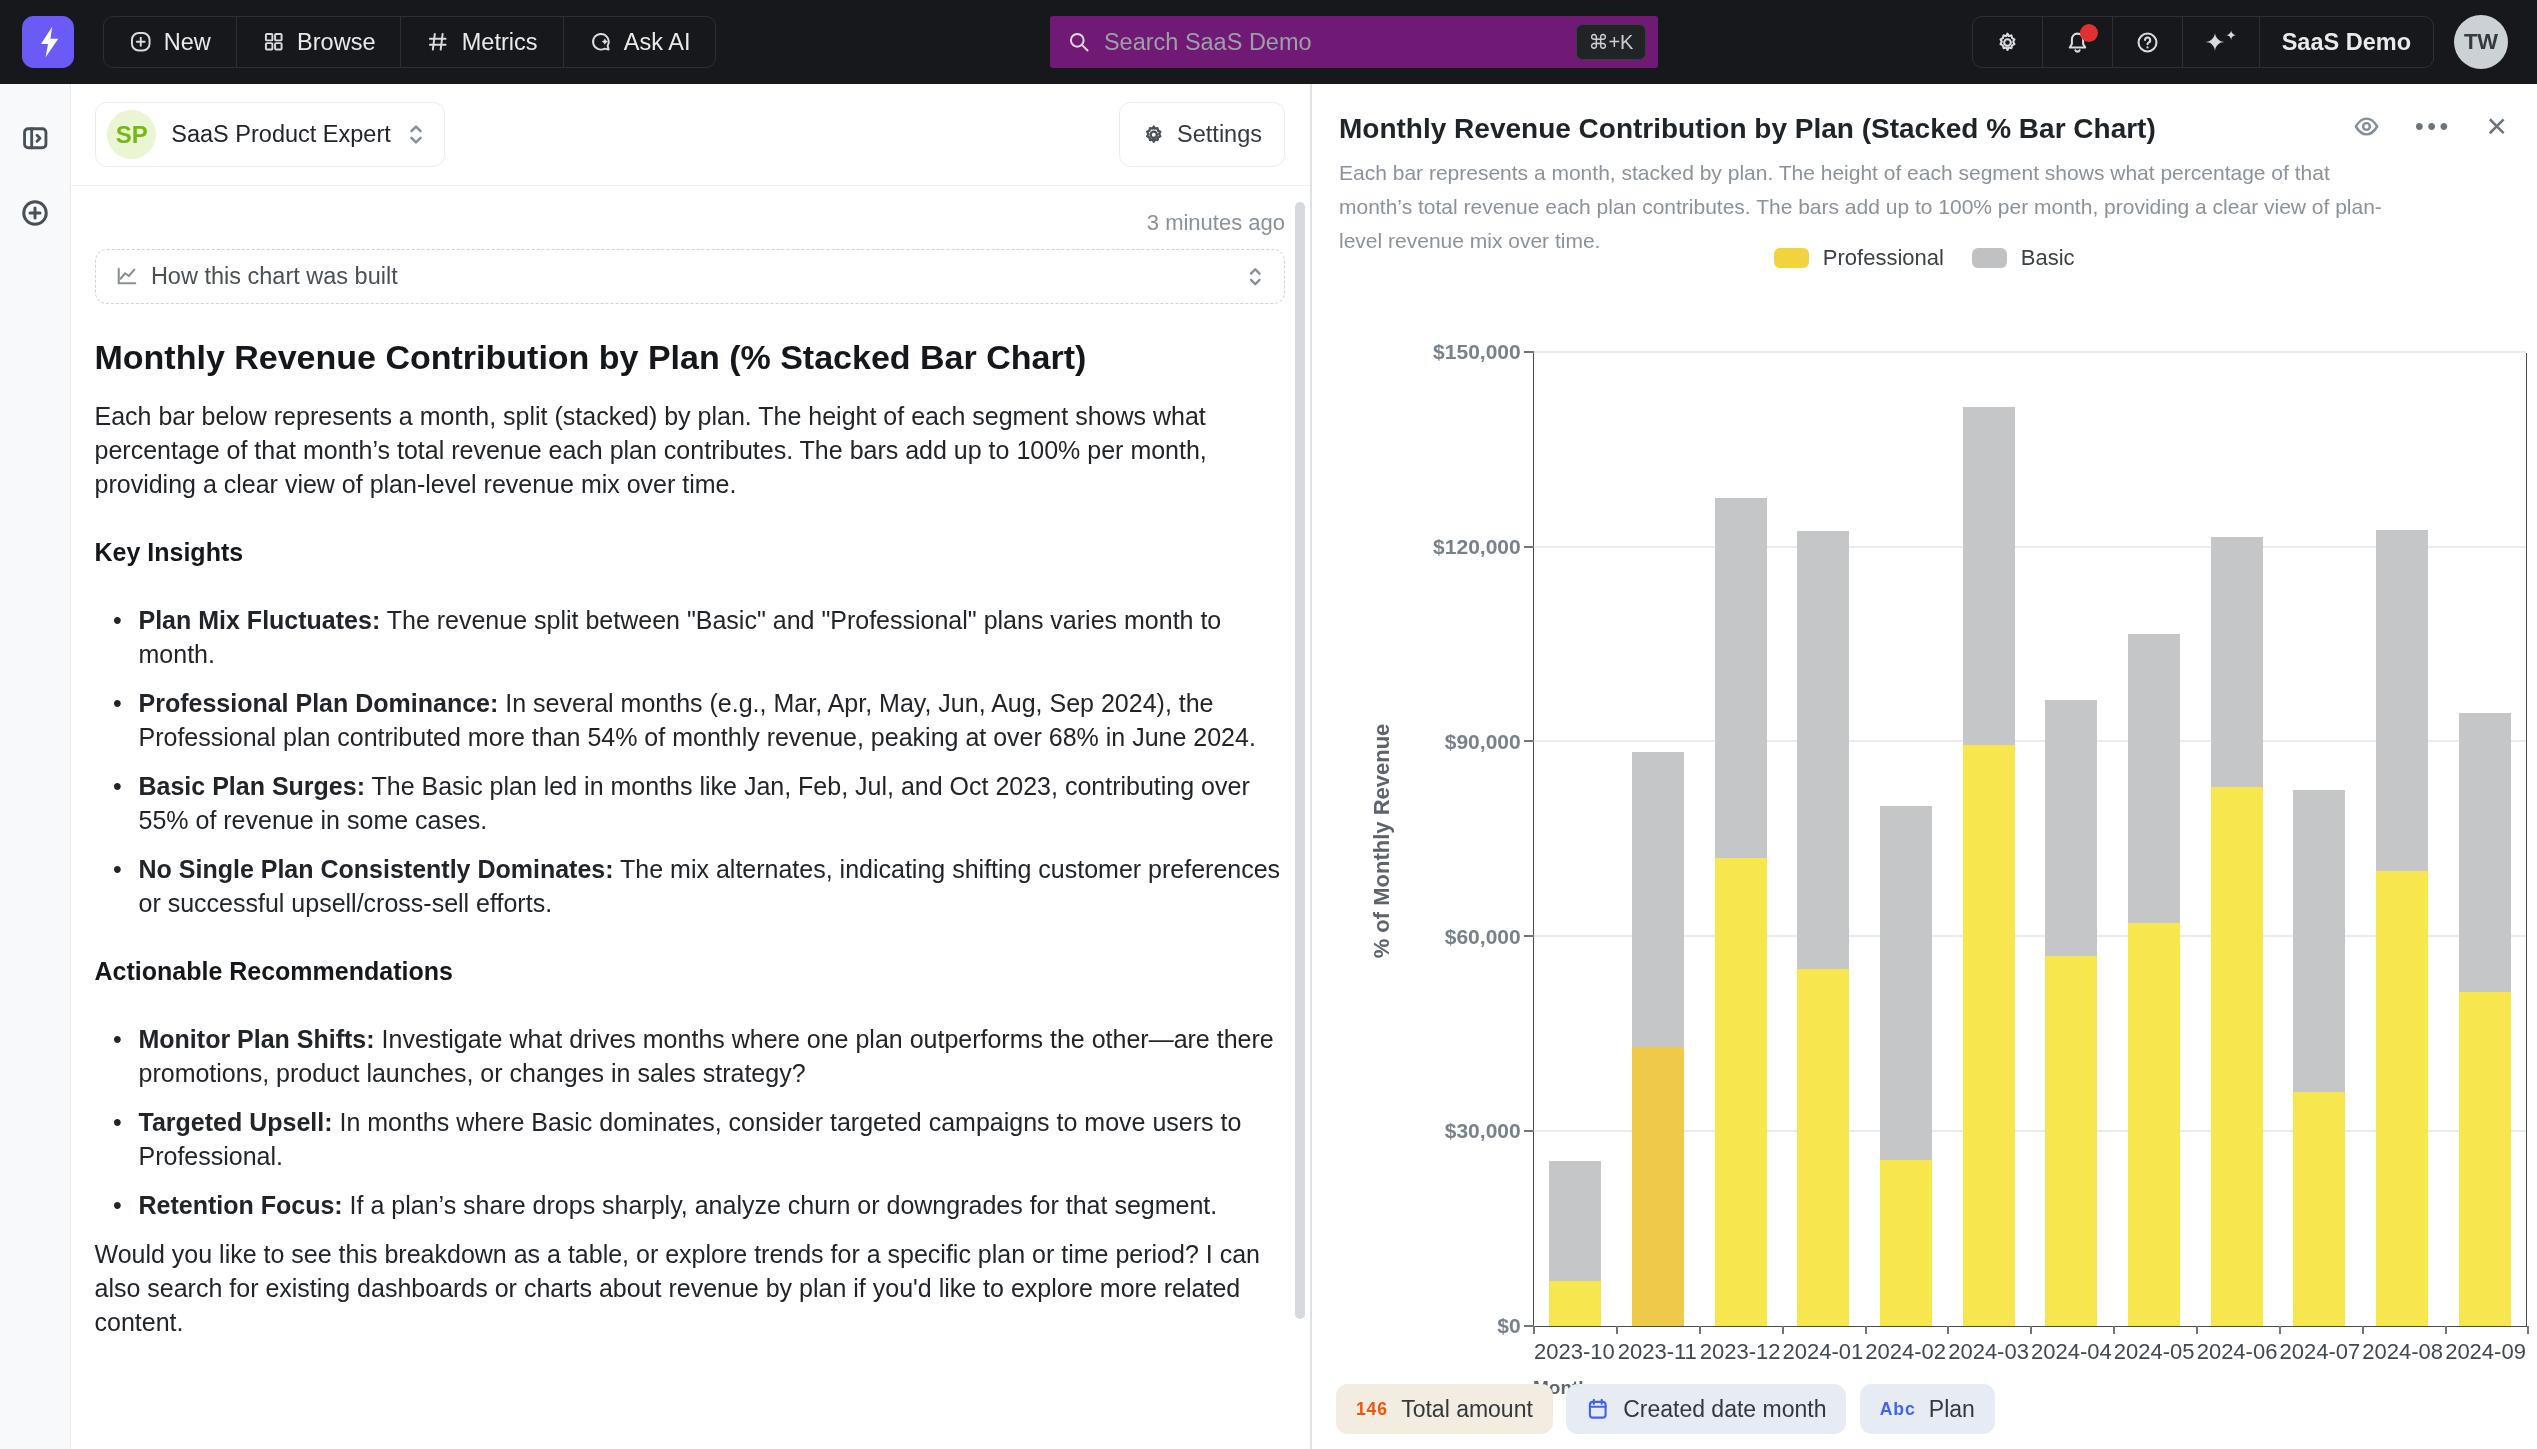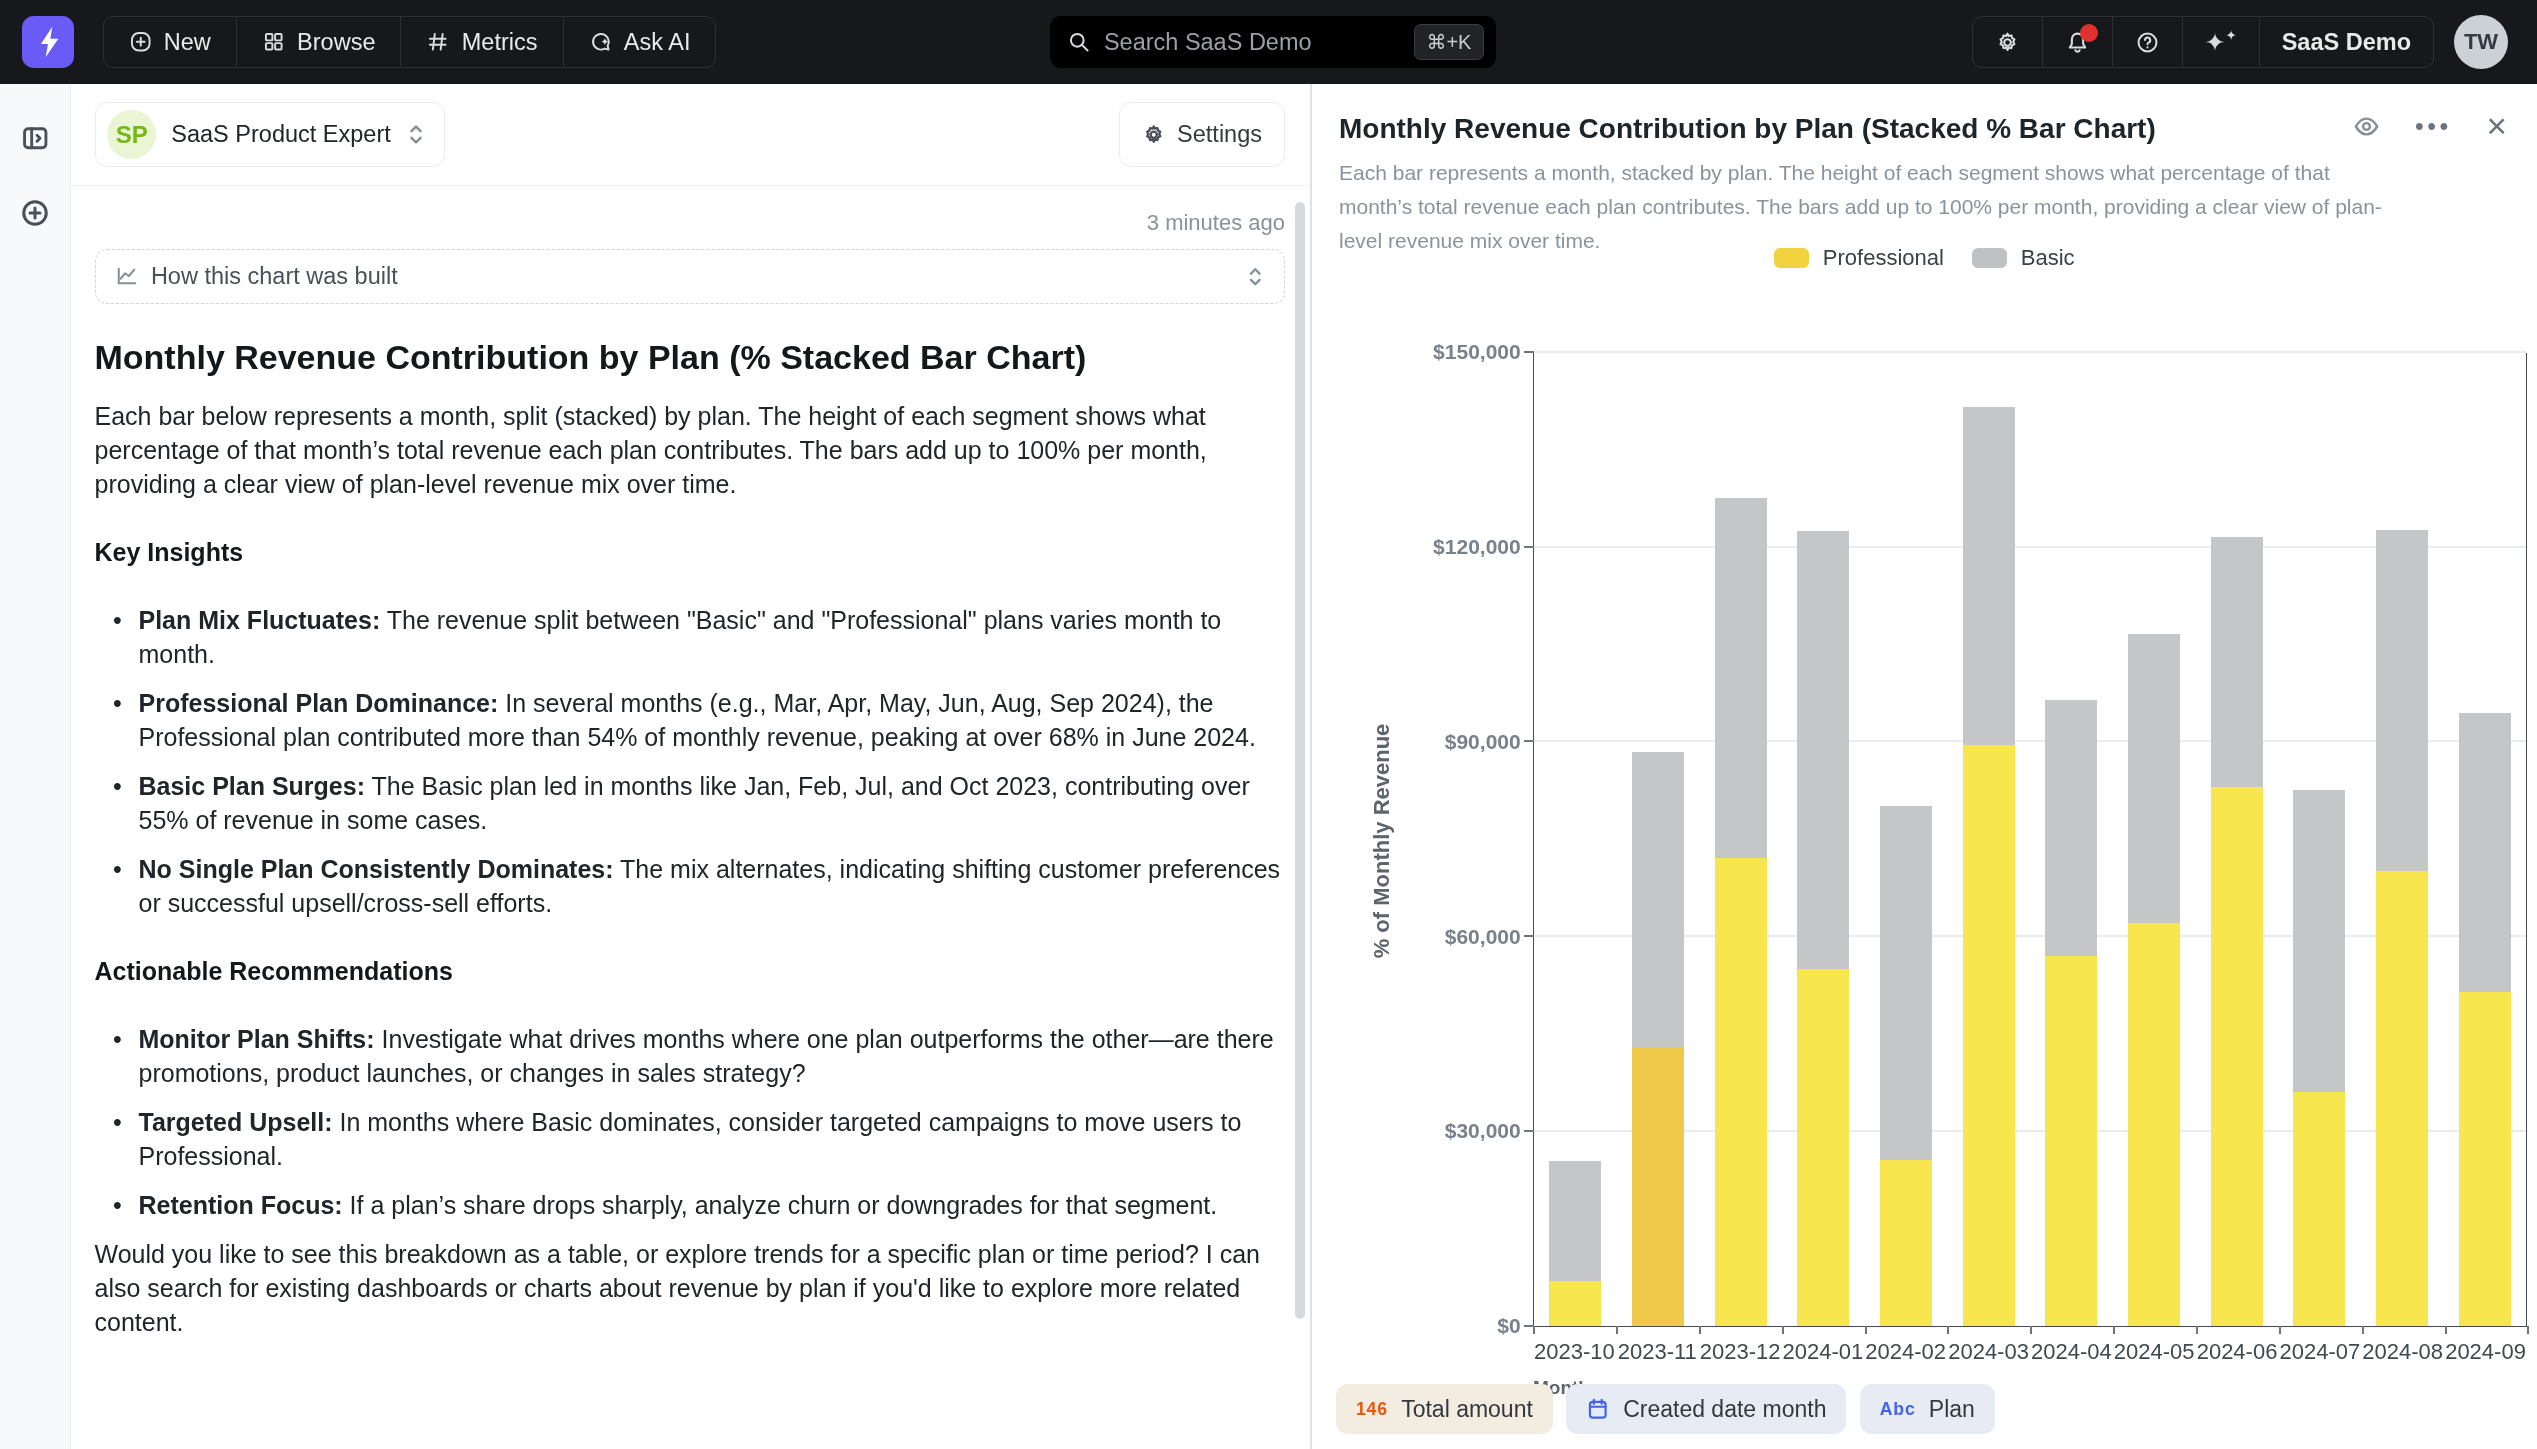--- a/index.html
+++ b/index.html
@@ -5,21 +5,21 @@
   * { margin:0; padding:0; box-sizing:border-box; }
   html,body { width:2538px; height:1449px; font-family:"Liberation Sans", sans-serif; background:#fff; overflow:hidden; }
   svg { display:block; }
 
   
   .topnav { position:absolute; left:0; top:0; width:2538px; height:84px; background:#17181b; display:flex; align-items:center; }
   .logo { width:52px; height:52px; border-radius:11.8px; background:#6a5bf7; margin-left:22px; display:flex; align-items:center; justify-content:center; }
   .navgroup { display:flex; align-items:stretch; height:52px; margin-left:28.5px; border:1.7px solid #2e2f34; border-radius:10px; overflow:hidden; }
   .navitem { display:flex; align-items:center; gap:11.8px; padding:0 25px; color:#e9eaec; font-size:23.5px; border-right:1.7px solid #2e2f34; cursor:pointer; }
   .navitem:last-child { border-right:none; }
-  .searchbar { position:absolute; left:1050px; top:16px; width:446px; height:52px; background:#000000; border-radius:11px; display:flex; align-items:center; padding:0 11.8px 0 17px; }
+  .searchbar { position:absolute; left:1050px; top:16px; width:608px; height:52px; background:#701a75; border-radius:3px; display:flex; align-items:center; padding:0 11.8px 0 17px; }
   .searchbar .ph { color:#9aa0a6; font-size:23.5px; margin-left:13.4px; flex:1; }
   .kbd { background:#222327; border:1.7px solid #3b3c41; border-radius:6.7px; color:#c9ccd1; font-size:20px; padding:5px 11.8px; }
   .rightgroup { display:flex; align-items:stretch; height:52px; border:1.7px solid #2e2f34; border-radius:10px; overflow:hidden; margin-left:auto; }
   .rcell { display:flex; align-items:center; justify-content:center; padding:0 22px; border-right:1.7px solid #2e2f34; color:#e9eaec; font-size:23.5px; cursor:pointer; position:relative; }
   .rcell:last-child { border-right:none; }
   .reddot { position:absolute; top:6.7px; right:13.4px; width:18.5px; height:18.5px; border-radius:50%; background:#e03131; }
   .avatar { width:54px; height:54px; border-radius:50%; background:#ccd1d6; color:#343a40; font-weight:bold; font-size:22px; display:flex; align-items:center; justify-content:center; margin:0 30px 0 20px; }
   .sparkle { color:#d9dbde; font-size:25px; }
 
   

